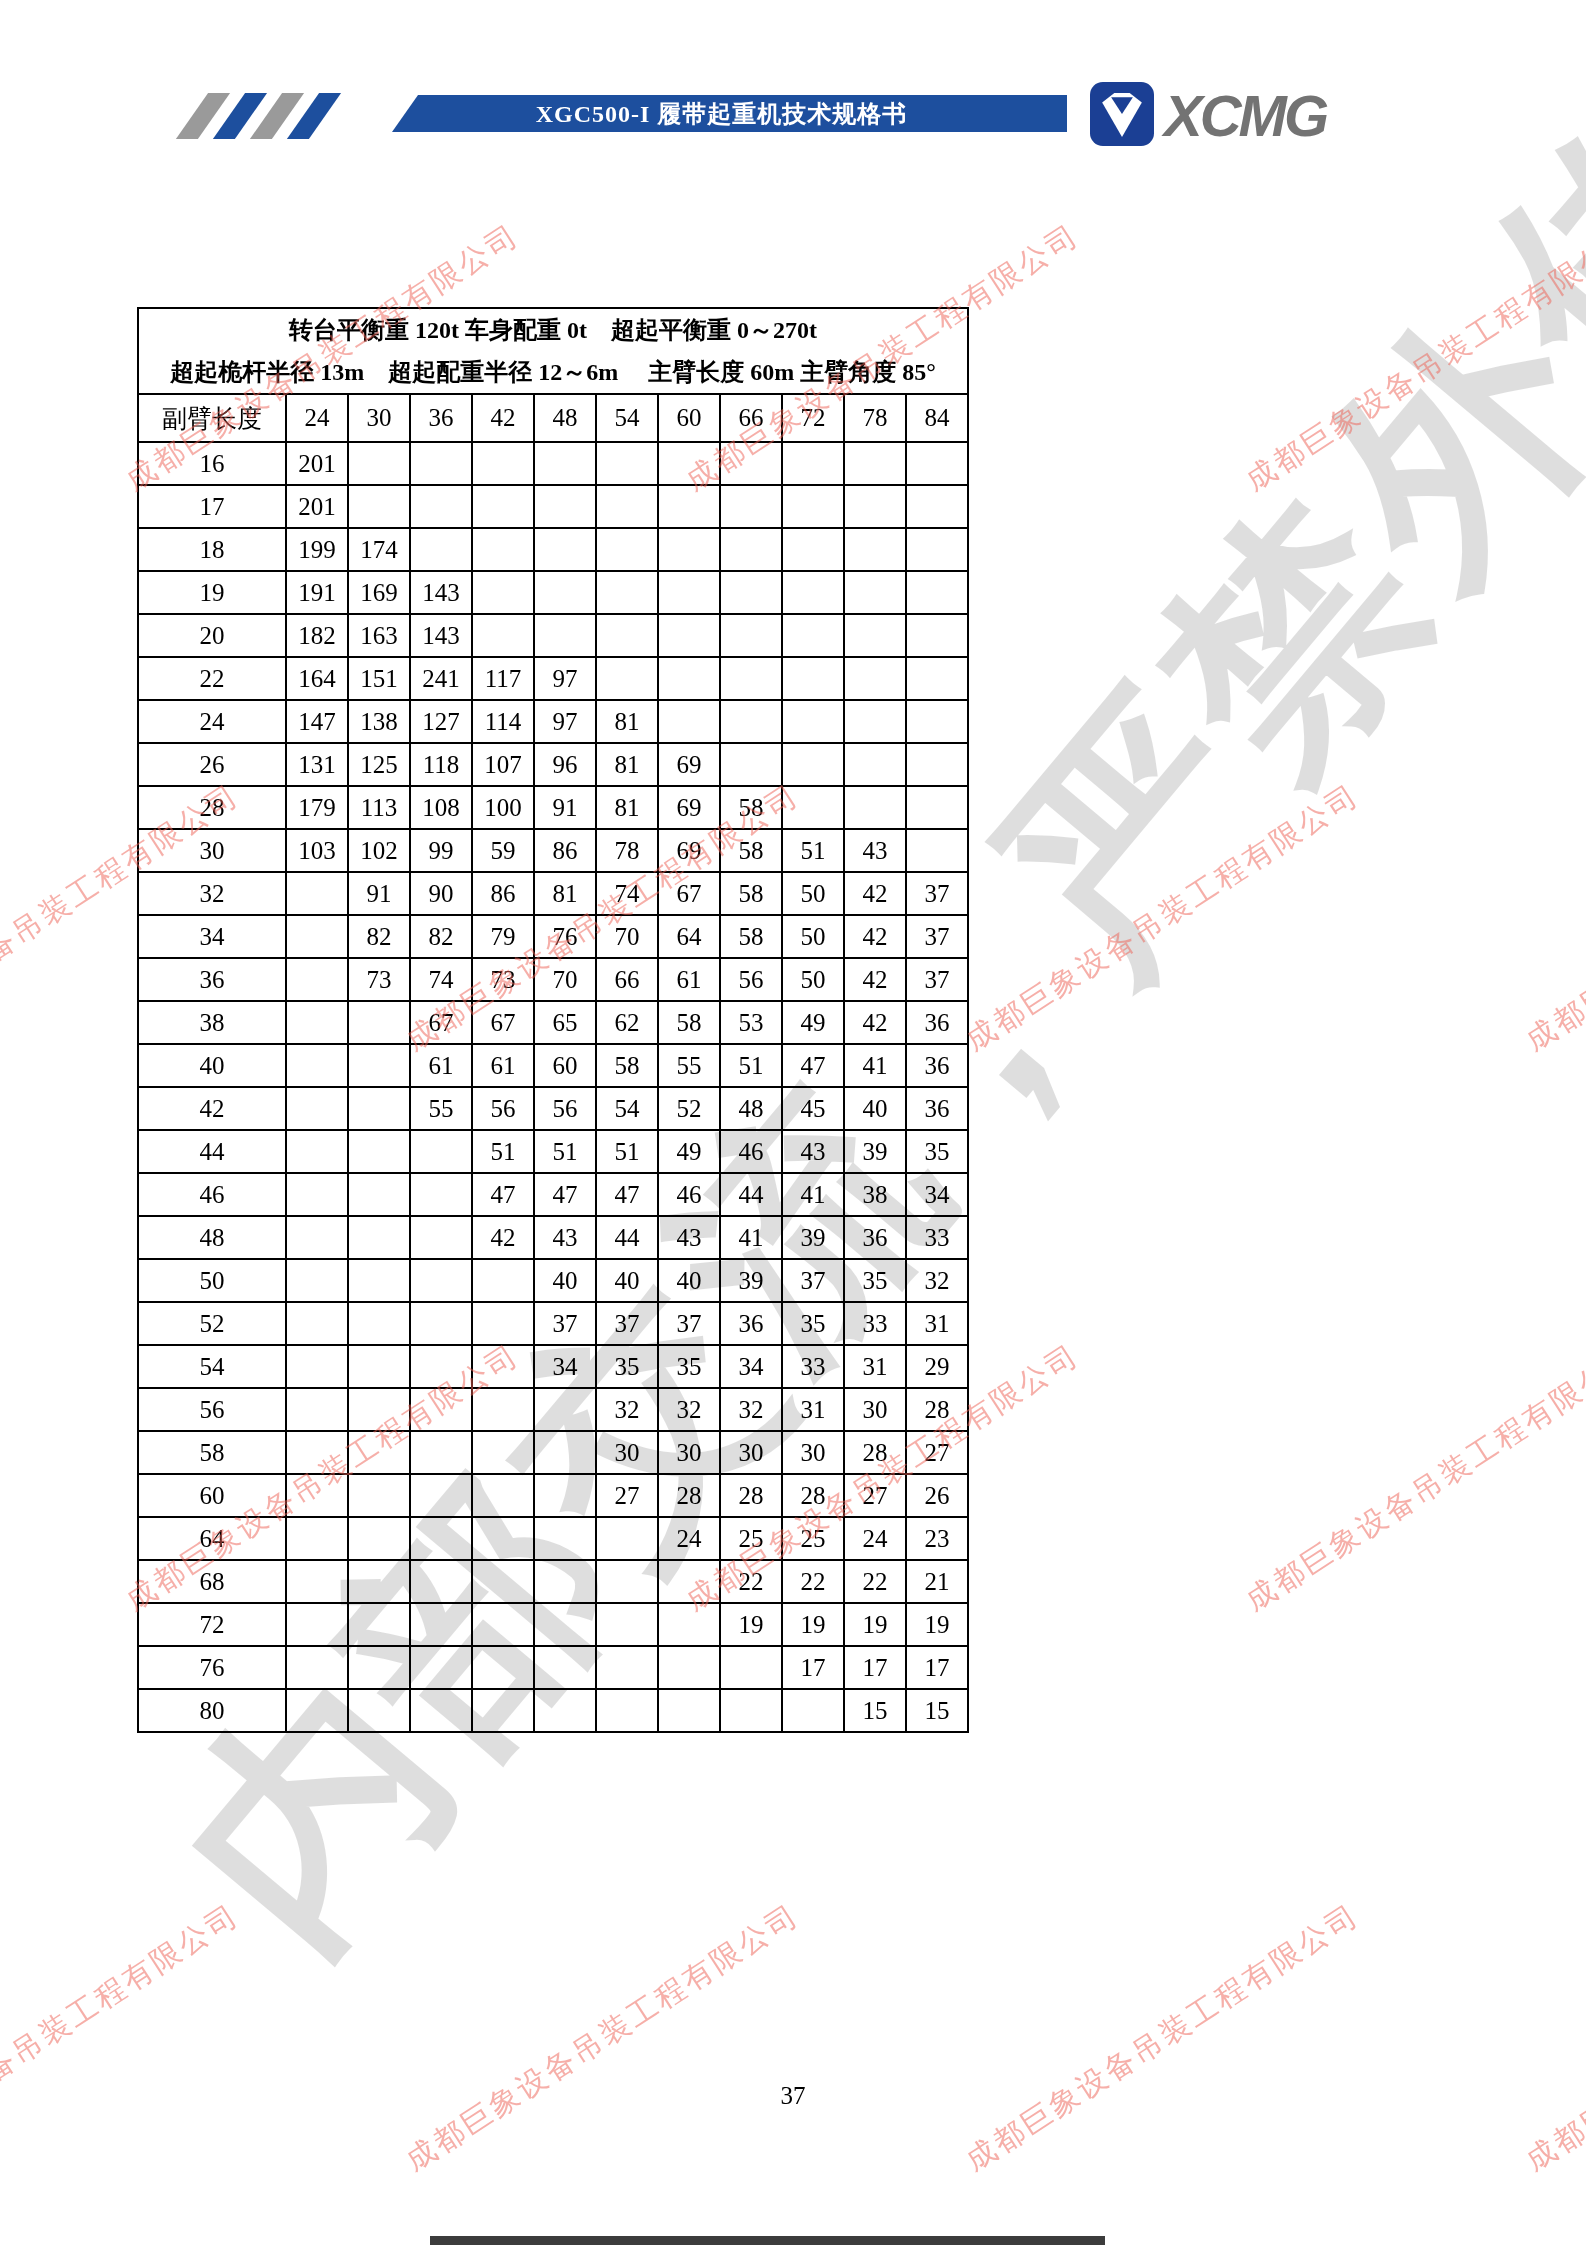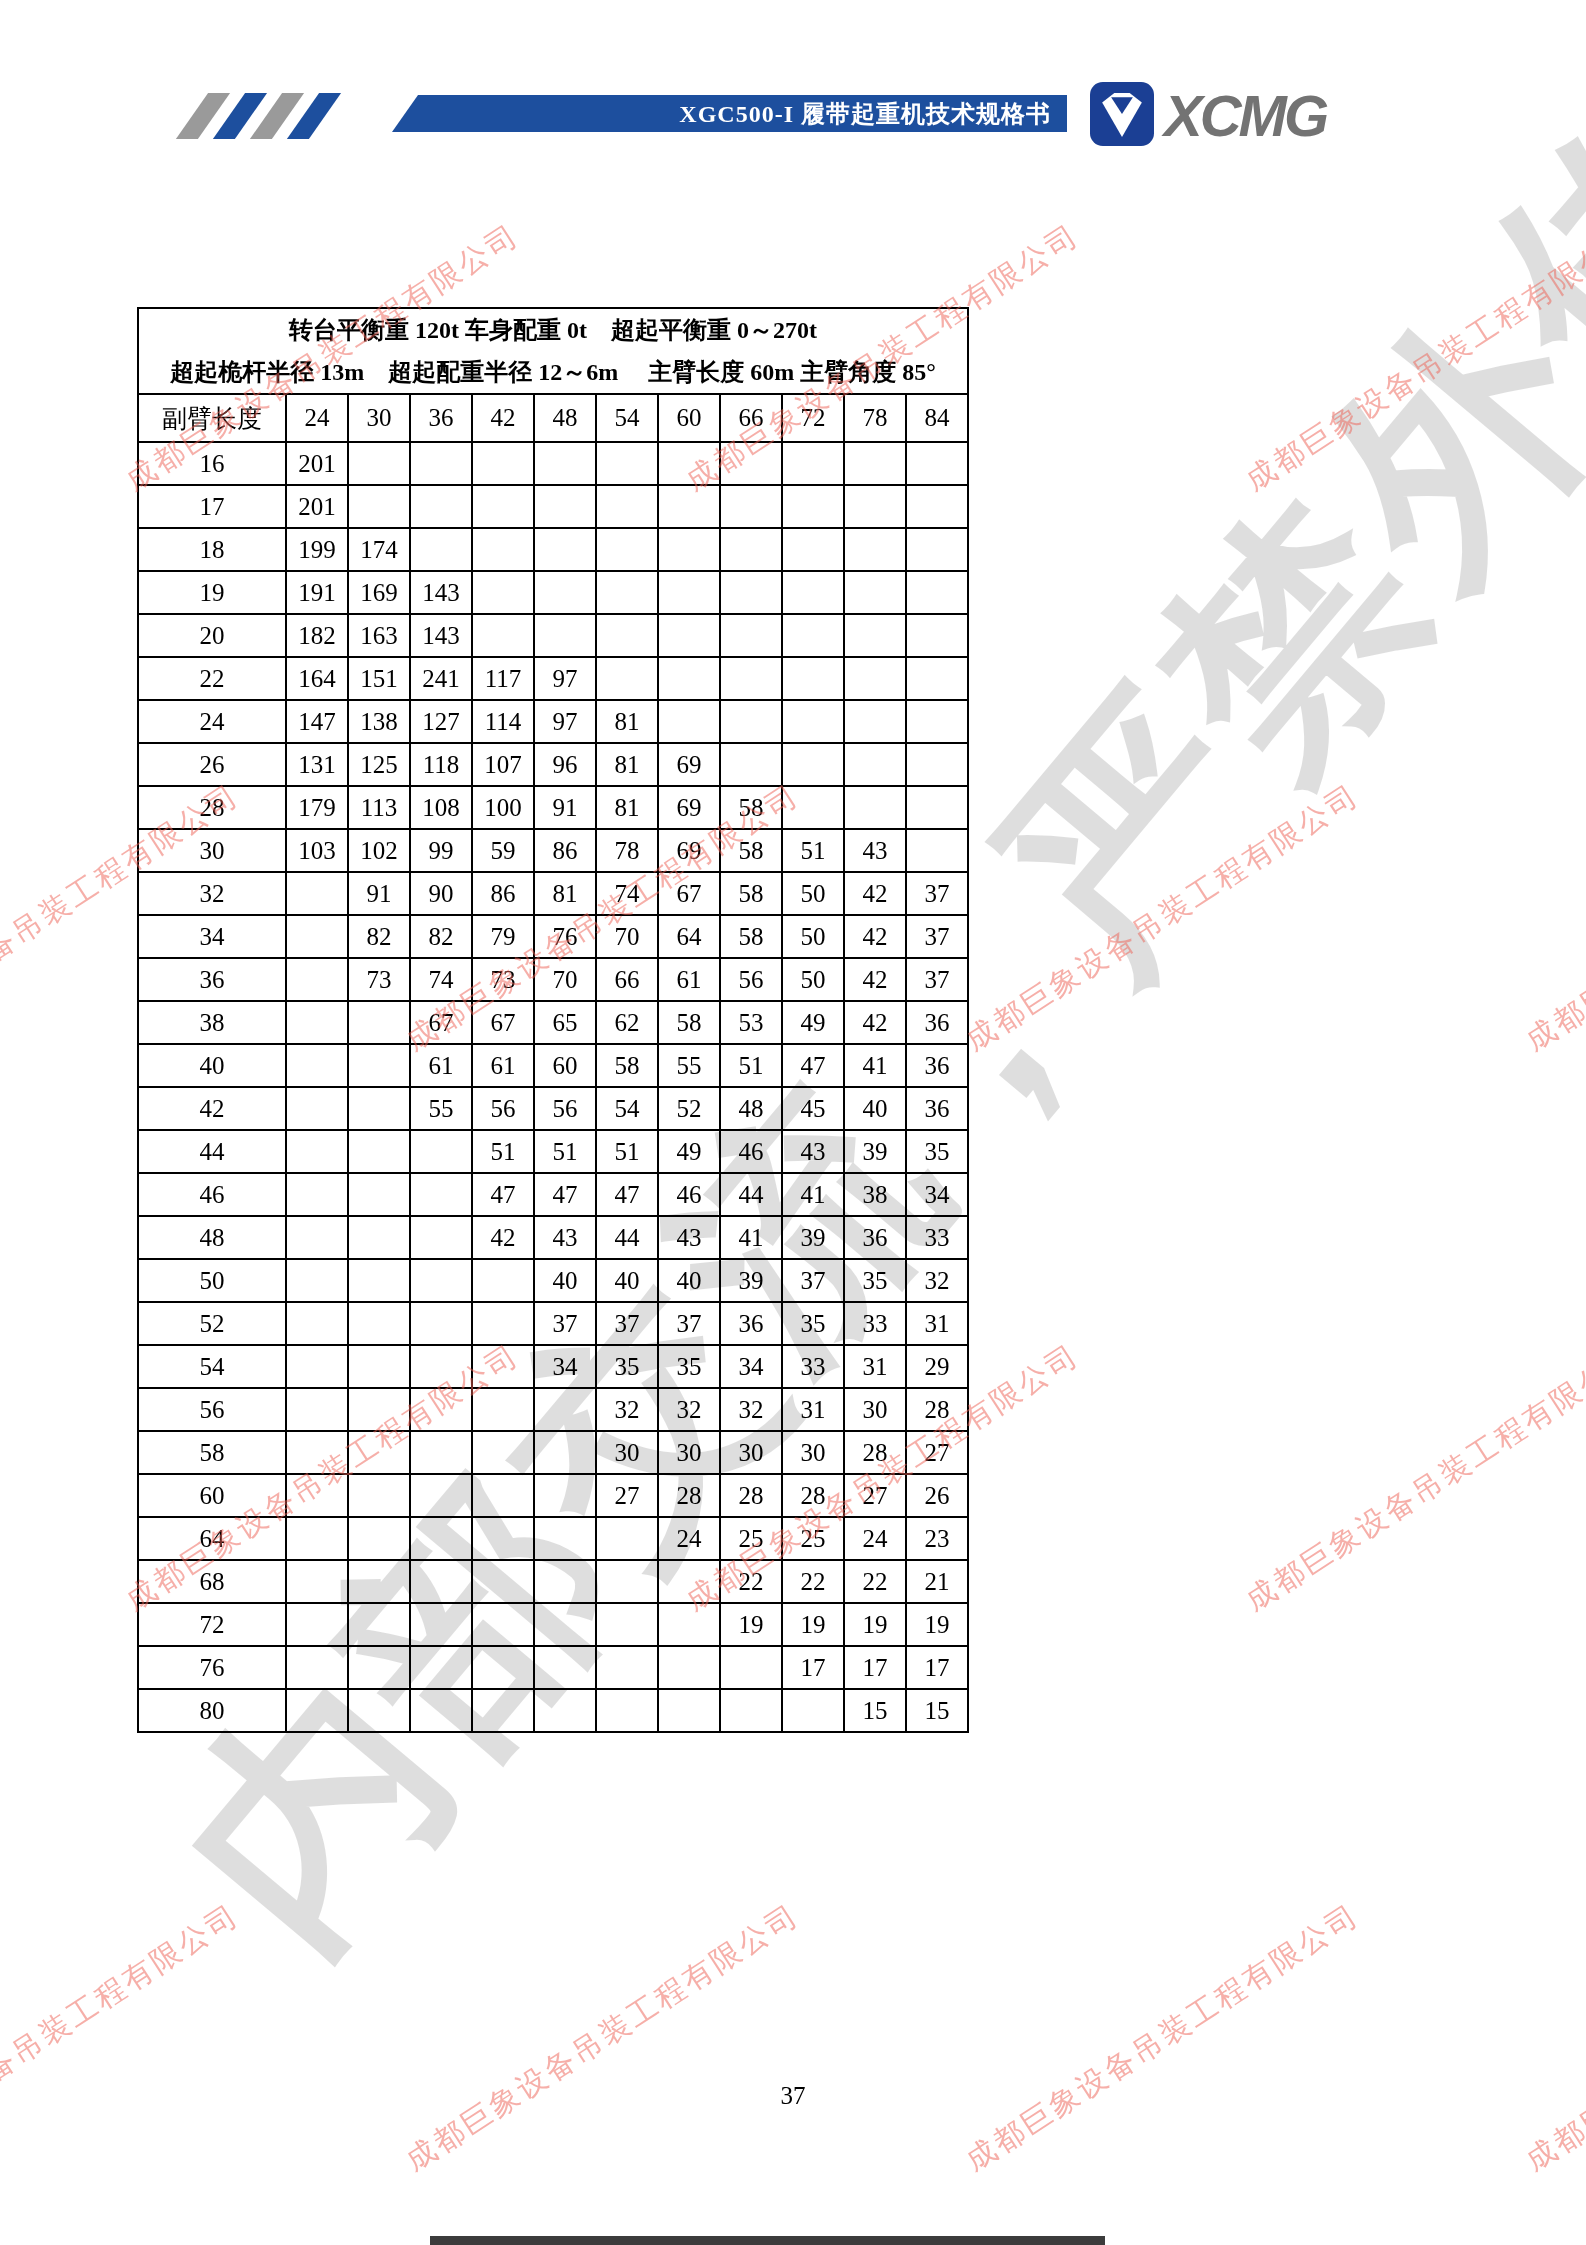--- a/index.html
+++ b/index.html
@@ -11,21 +11,21 @@
   }
   
   #banner { position:absolute; left:0; top:0; width:1586px; height:160px; z-index:3; }
   .stripe {
     position:absolute; top:93px; height:46px; width:22px;
     transform:skewX(-35deg);
   }
   #banner-bar {
     position:absolute; left:392px; top:95px; width:675px; height:37px;
     clip-path:polygon(26px 0, 100% 0, 100% 100%, 0 100%);
-    display:flex; align-items:center; justify-content:flex-end;
+    display:flex; align-items:center; justify-content:center;
   }
   #banner-title {
     color:#ffffff; font-size:24px; font-weight:bold;
     padding-right:16px; letter-spacing:1px; white-space:nowrap;
   }
   #logo { position:absolute; left:1090px; top:82px; display:flex; align-items:center; }
   #logo-text {
     font-family:"Liberation Sans","DejaVu Sans",sans-serif;
     font-style:italic; font-weight:bold; font-size:58px;
     letter-spacing:-3px; margin-left:10px; line-height:64px;

